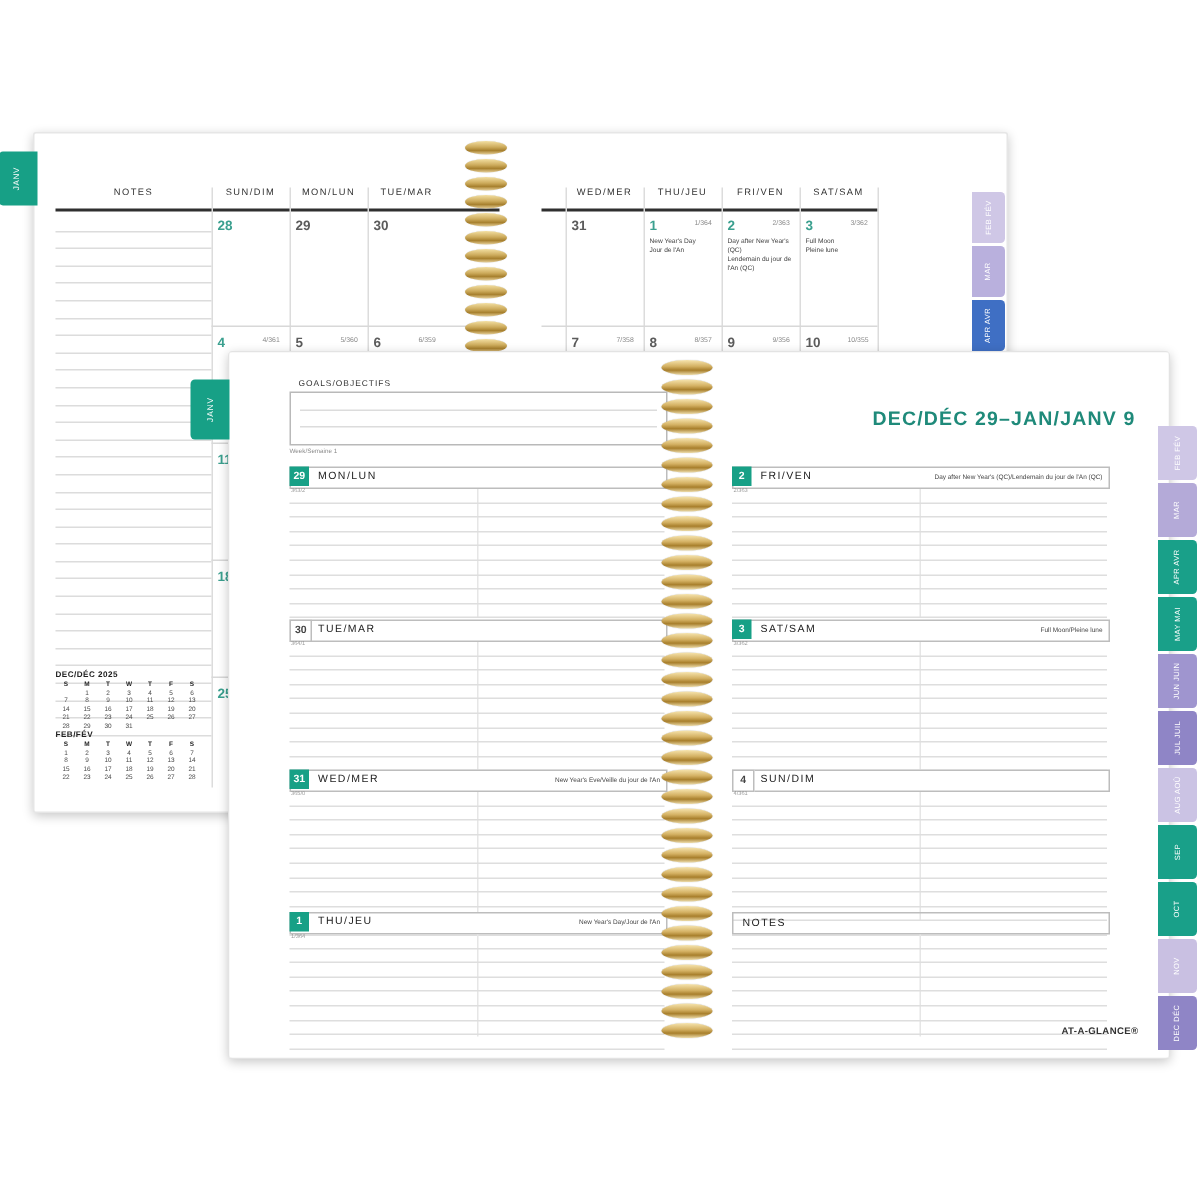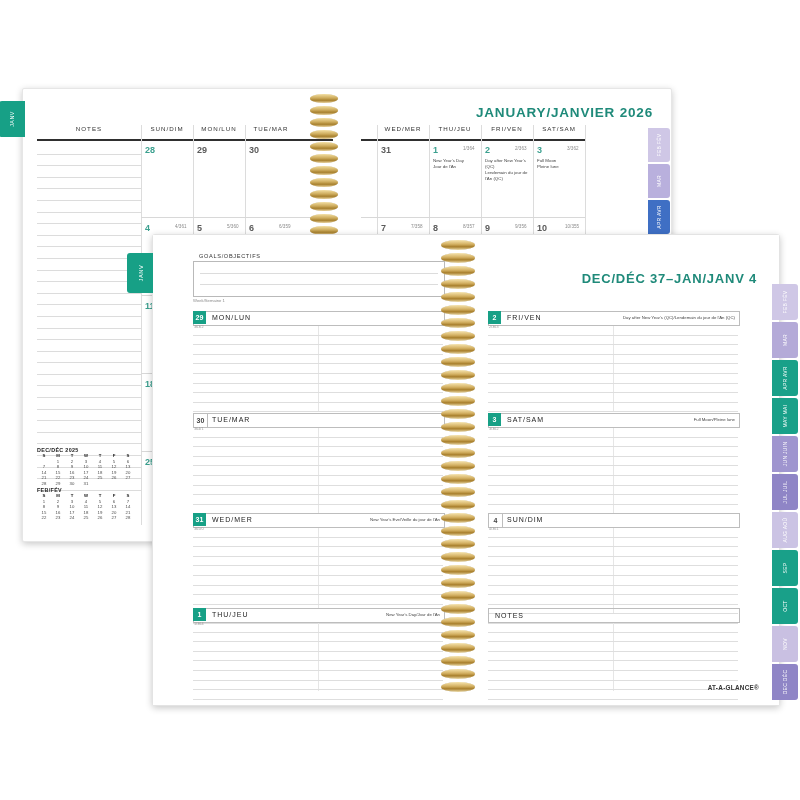--- a/index.html
+++ b/index.html
@@ -278,21 +278,20 @@
             <td>26</td>
             <td>27</td>
             <td>28</td>
           </tr>
         </tbody>
           </table>
       </div>
     </div>
 
     <div class="page-right">
-      <div class="m-title">JANUARY/JANVIER 2026</div>
 
       <div class="m-head">
         <div class="cell" style="left:30px;width:52px;">WED/MER</div>
         <div class="cell" style="left:82px;width:52px;">THU/JEU</div>
         <div class="cell" style="left:134px;width:52px;">FRI/VEN</div>
         <div class="cell" style="left:186px;width:52px;">SAT/SAM</div>
       </div>
       <div class="rule-thick" style="left:14px;top:50px;width:224px;"></div>
 
       <div class="vline" style="left:30px;top:36px;height:400px;"></div>
@@ -461,21 +460,21 @@
             <i></i>
             <i></i>
             <i></i>
             <i></i>
             <i></i>
         </div>
       </div>
     </div>
 
     <div class="page-right">
-      <div class="w-title">DEC/DÉC 37–JAN/JANV 4</div>
+      <div class="w-title">DEC/DÉC 29–JAN/JANV 9</div>
 
       <div class="dayblock" style="left:22px;top:76px;">
         <div class="dayhead">
           <div class="chip">2</div>
           <div class="nm">FRI/VEN</div>
           <div class="evt">Day after New Year's (QC)/Lendemain du jour de l'An (QC)</div>
         </div>
         <div class="daydate" style="top:14px;">2/363</div>
         <div class="midtick" style="left:125px;height:86px;"></div>
         <div class="daylines">

